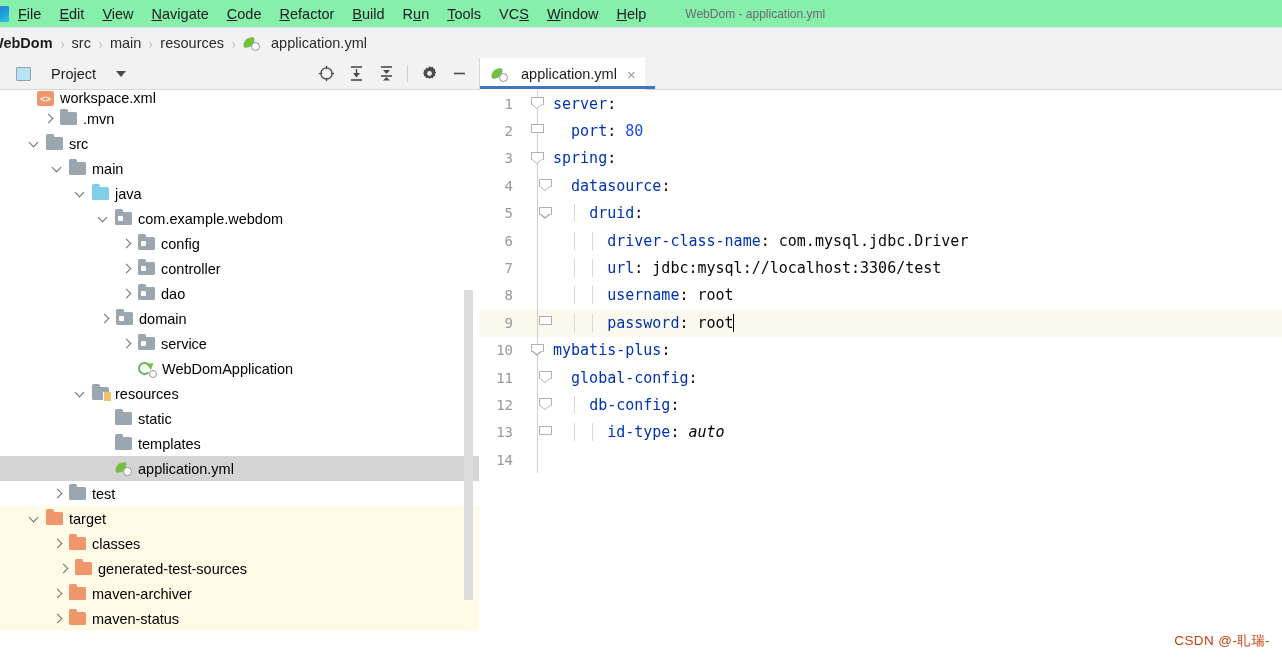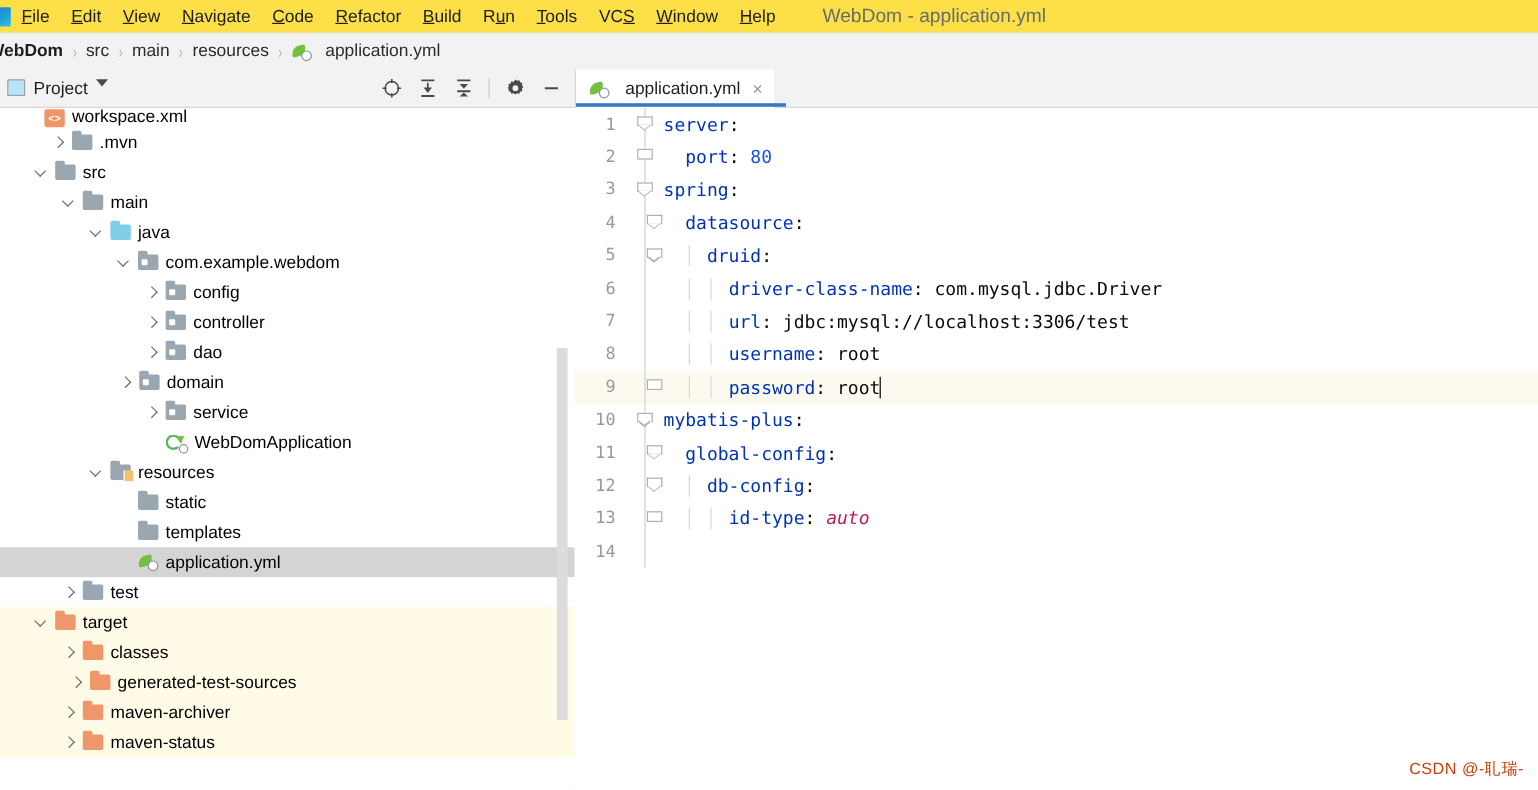--- a/index.html
+++ b/index.html
@@ -9,36 +9,36 @@
     background: #ffffff;
     font-family: "Liberation Sans", sans-serif;
     font-size: 13px;
     color: #1d1d1d;
   }
   #app { position: relative; width: 1282px; height: 658px; }
 
   
   .menubar {
     position: absolute; top: 0; left: 0; width: 1282px; height: 28px;
-    background: #fde047;
+    background: #86efac;
     display: flex; align-items: center;
     border-bottom: 1px solid #e3e3e3;
   }
   .ij-logo {
     width: 9px; height: 16px; margin-left: 0px;
     background: linear-gradient(150deg,#2e7ed8 0%,#1a9fd8 45%,#33c3e0 100%);
     border-radius: 1px;
   }
   .menu-item {
     padding: 3px 9px; font-size: 14.5px; color: #1d1d1d;
     white-space: nowrap; cursor: default;
   }
   .menu-item .mn { text-decoration: underline; }
   .menubar .win-title {
-    margin-left: 30px; font-size: 16px; color: #6b6b6b; white-space: nowrap;
+    margin-left: 30px; font-size: 12px; color: #6b6b6b; white-space: nowrap;
   }
 
   
   .breadcrumb {
     position: absolute; top: 28px; left: 0; width: 1282px; height: 30px;
     background: #f2f2f2;
     display: flex; align-items: center;
     border-bottom: 1px solid #dededed;
     overflow: hidden;
   }
@@ -52,21 +52,21 @@
     display: inline-block;
   }
   .crumb-file { display: flex; align-items: center; gap: 5px; }
 
   
   .tw-header {
     position: absolute; top: 58px; left: 0; width: 479px; height: 32px;
     background: #f2f2f2; display: flex; align-items: center;
     border-bottom: 1px solid #d6d6d6;
   }
-  .tw-title { display: flex; align-items: flex-start; gap: 7px; margin-left: 6px; }
+  .tw-title { display: flex; align-items: center; gap: 20px; margin-left: 16px; }
   .tw-title .lbl { font-size: 14.5px; color: #1d1d1d; }
   .proj-icon {
     width: 15px; height: 14px; border: 1.6px solid #9aa0a6;
     background: #b9e4f7; border-radius: 1px;
   }
   .caret-dn {
     width: 0; height: 0; border-left: 5px solid transparent;
     border-right: 5px solid transparent; border-top: 6px solid #4a4a4a;
   }
   .tw-actions {
@@ -221,21 +221,21 @@
     border-top: 4px solid #ffffff;
   }
   .fold-mark.end .body { border-bottom: 1px solid #b0b0b0; height: 9px; }
   .code {
     flex: 1 1 auto; white-space: pre; color: #080808;
     position: relative; padding-left: 0px;
   }
   .k { color: #0033b3; }
   .n { color: #1750eb; }
   .v { color: #080808; }
-  .a { color: #be185d; font-style: italic; }
+  .a { color: #000000; font-style: italic; }
   .indent-guide {
     position: absolute; top: 0; bottom: 0; width: 1px; background: #d8d8d8;
   }
   .caret {
     display: inline-block; width: 1.5px; height: 18px; background: #000000;
     vertical-align: -4px; margin-left: -1px;
   }
   .watermark {
     position: absolute; right: 12px; bottom: 8px;
     font-family: "Liberation Sans", sans-serif;

